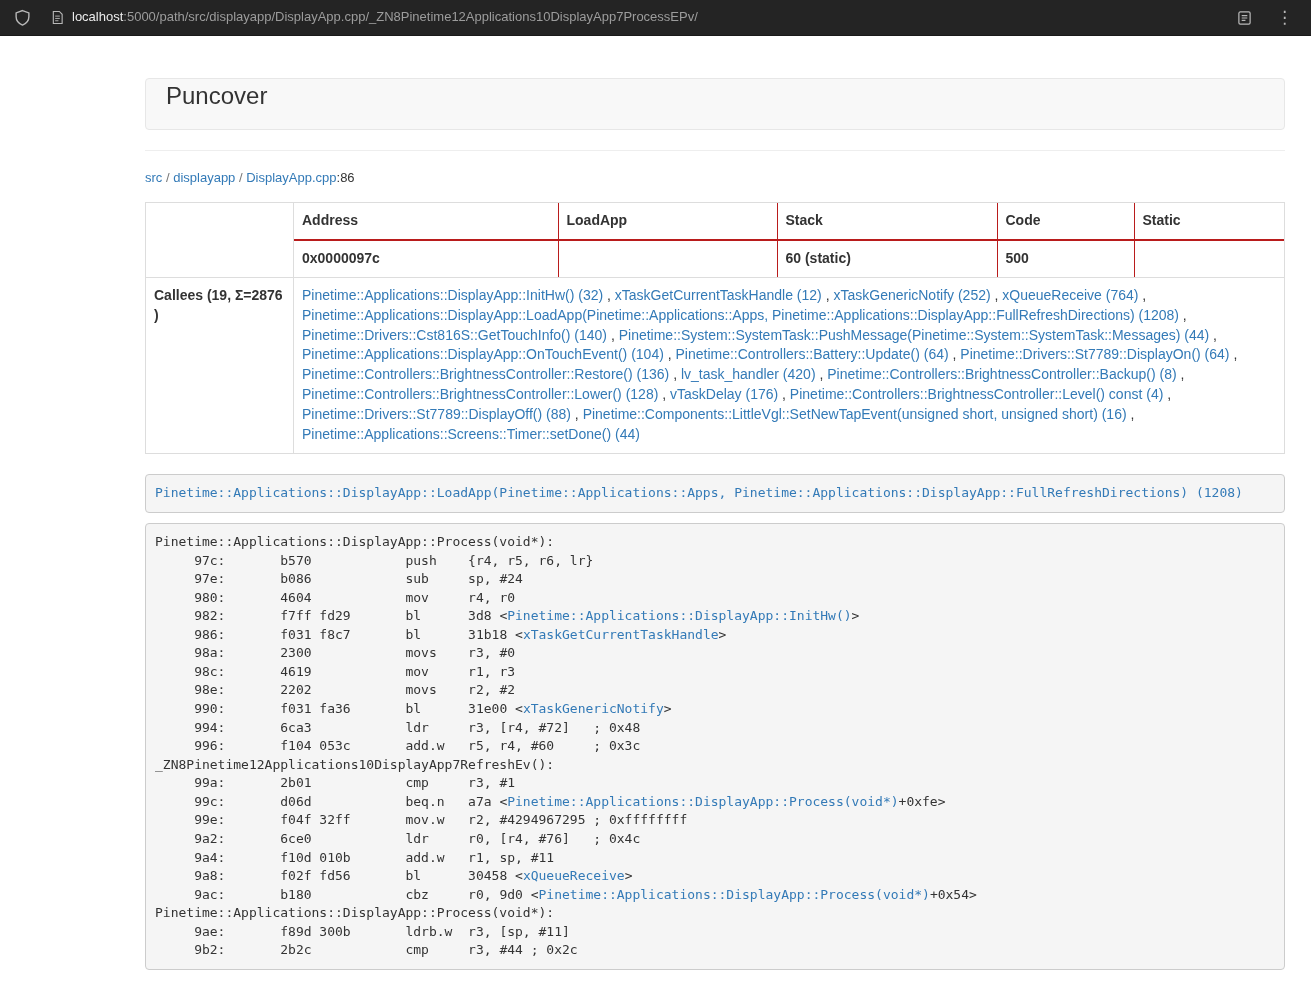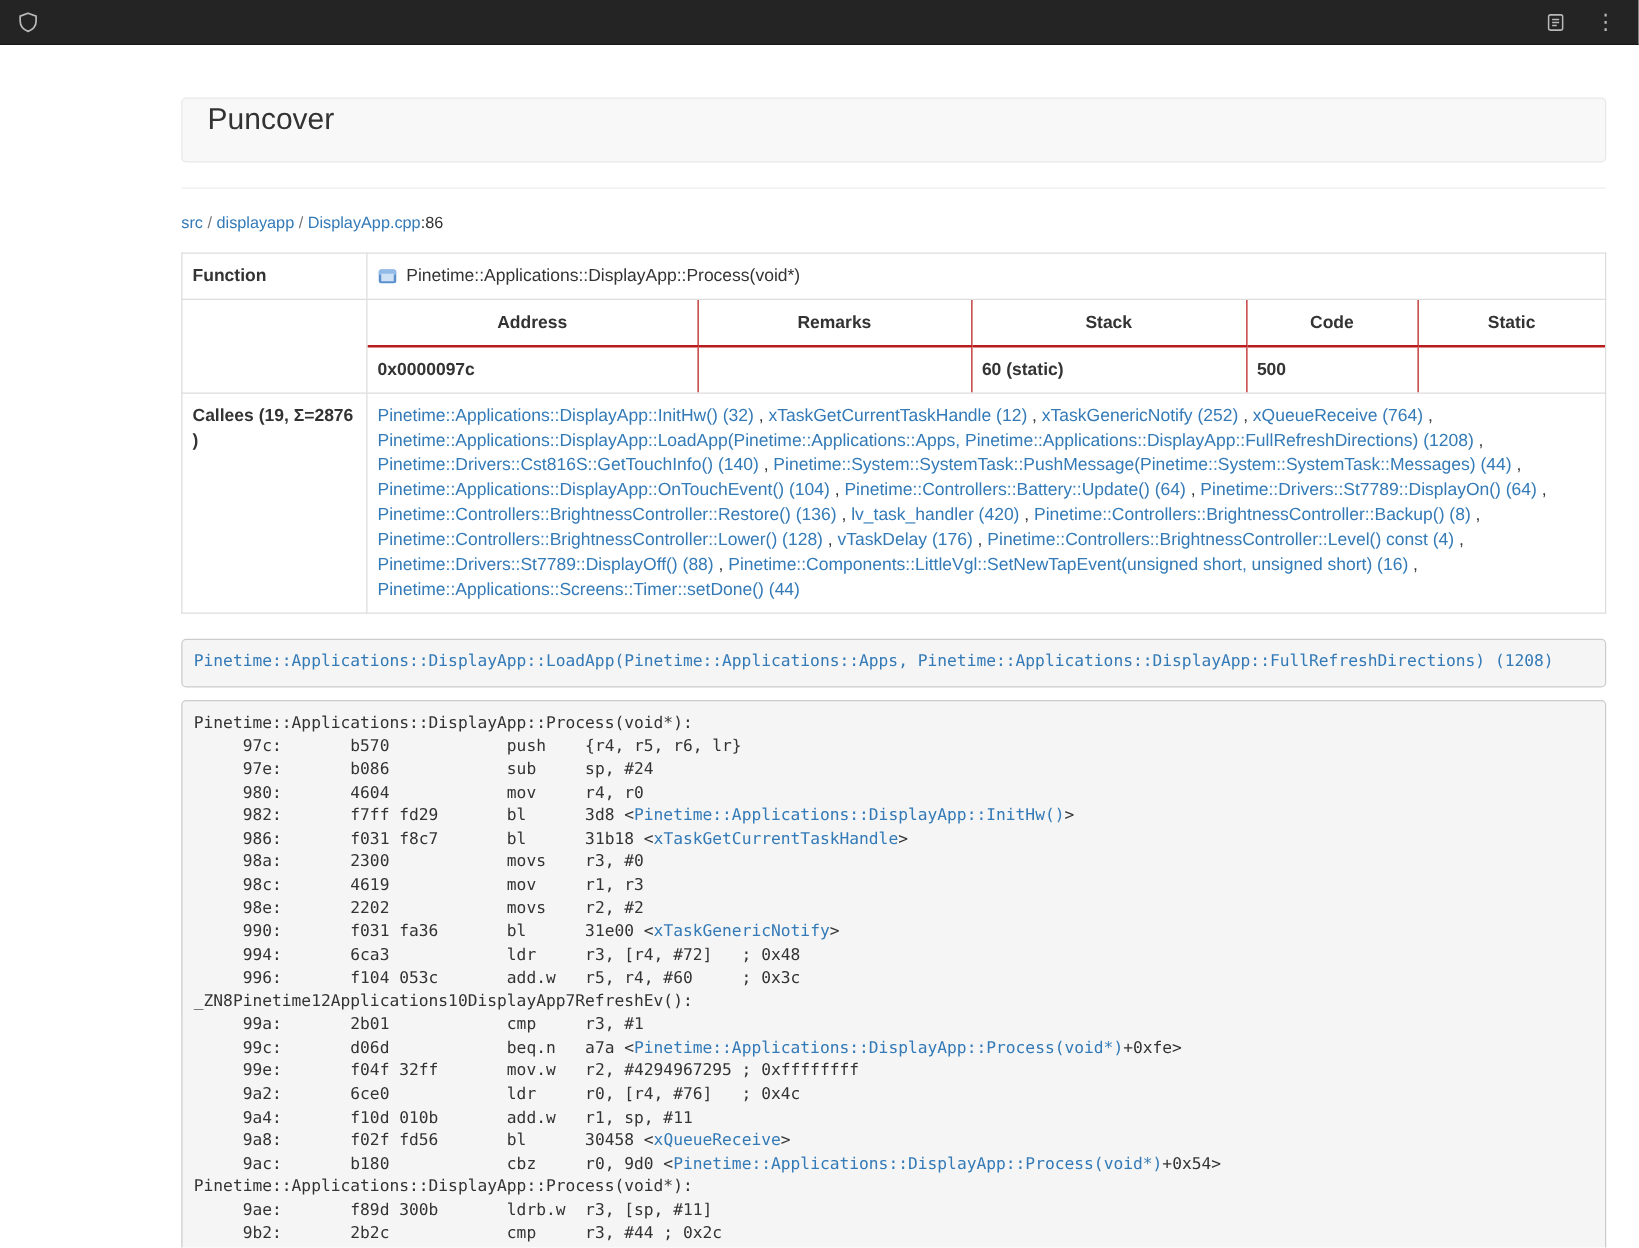--- a/index.html
+++ b/index.html
@@ -43,21 +43,21 @@
   
   table { border-collapse: collapse; width: 100%; }
   .outer-table { margin-bottom: 20px; }
   .outer-table > tbody > tr > th,
   .outer-table > tbody > tr > td { border: 1px solid #ddd; padding: 8px; vertical-align: top; text-align: left; }
   .outer-table th.label-col { width: 148px; font-weight: bold; }
   .outer-table td.nested-cell { padding: 0; }
 
   .inner-table { margin: 0; width: 100%; }
   .inner-table th, .inner-table td { border: 1px solid #b91c1c; padding: 8px; text-align: left; font-weight: bold; }
-  .inner-table thead th { border-bottom-width: 2px; font-weight: bold; text-align: center; }
+  .inner-table thead th { border-bottom-width: 2px; font-weight: bold; }
   .inner-table tr > *:first-child { border-left: 0; }
   .inner-table tr > *:last-child { border-right: 0; }
   .inner-table thead tr:first-child > * { border-top: 0; }
   .inner-table tbody tr:last-child > * { border-bottom: 0; }
   .inner-table th:nth-child(1), .inner-table td:nth-child(1) { width: 264px; }
   .inner-table th:nth-child(2), .inner-table td:nth-child(2) { width: 219px; }
   .inner-table th:nth-child(3), .inner-table td:nth-child(3) { width: 220px; }
   .inner-table th:nth-child(4), .inner-table td:nth-child(4) { width: 137px; }
 
   .func-cell { display: flex; align-items: center; gap: 7px; }
@@ -75,20 +75,30 @@
 </style>
 </head>
 <body>
 
 <div class="topbar">
   <span class="icon shield-wrap">
     <svg width="17" height="18" viewBox="0 0 16 16">
         <path d="M8 1l6 2.2v3.6c0 3.4-2.4 6.4-6 7.9-3.6-1.5-6-4.5-6-7.9V3.2L8 1z" fill="none" stroke="#b8b8b8" stroke-width="1.3"></path>
       </svg>
   </span>
+  <div class="urlbar">
+    <span class="icon doc-wrap">
+      <svg width="13" height="15" viewBox="0 0 14 16">
+          <path d="M2.5 1.5h6.5l3 3v10H2.5z" fill="none" stroke="#b8b8b8" stroke-width="1.2"></path>
+          <path d="M4.5 6.5h5M4.5 9h5M4.5 11.5h3.5" stroke="#b8b8b8" stroke-width="1"></path>
+        </svg>
+    </span>
+    <span class="url-host">localhost</span>
+      <span class="url-rest">:5000/path/src/displayapp/DisplayApp.cpp/_ZN8Pinetime12Applications10DisplayApp7ProcessEPv/</span>
+  </div>
   <div class="topbar-right">
     <span class="icon">
       <svg width="15" height="16" viewBox="0 0 16 16">
           <rect x="2" y="1.5" width="12" height="13" rx="1.5" fill="none" stroke="#b8b8b8" stroke-width="1.3"></rect>
           <path d="M5 5.5h6M5 8h6M5 10.5h4" stroke="#b8b8b8" stroke-width="1.2"></path>
         </svg>
     </span>
     <span class="dots">⋮</span>
   </div>
 </div>
@@ -99,42 +109,27 @@
     <a href="#" class="brand">Puncover</a>
   </div>
 
   <hr>
 
   <div class="breadcrumb"><a href="#">src</a><span class="bc-sep"> / </span><a href="#">displayapp</a><span class="bc-sep"> / </span><a href="#">DisplayApp.cpp</a><span>:86</span></div>
 
   <table class="outer-table">
     <tbody>
       <tr>
-        <th class="label-col">Function</th>
-        <td>
-          <span class="func-cell">
-            <span class="type-icon">
-              <svg width="16" height="16" viewBox="0 0 16 16">
-                  <rect x="1" y="2.5" width="14" height="11" rx="2" fill="#5b8fcd"></rect>
-                  <rect x="1" y="2.5" width="14" height="4.5" rx="2" fill="#93bbe8"></rect>
-                  <rect x="3" y="6" width="10" height="6" fill="#cfe2f5"></rect>
-                </svg>
-            </span>
-            <span>Pinetime::Applications::DisplayApp::Process(void*)</span>
-          </span>
-        </td>
-      </tr>
-      <tr>
         <th class="label-col"></th>
         <td class="nested-cell">
           <table class="inner-table">
             <thead>
               <tr>
                 <th>Address</th>
-                <th>Remarks</th>
+                <th>LoadApp</th>
                 <th>Stack</th>
                 <th>Code</th>
                 <th>Static</th>
               </tr>
             </thead>
             <tbody>
               <tr>
                 <td>0x0000097c</td>
                 <td></td>
                 <td>60 (static)</td>

